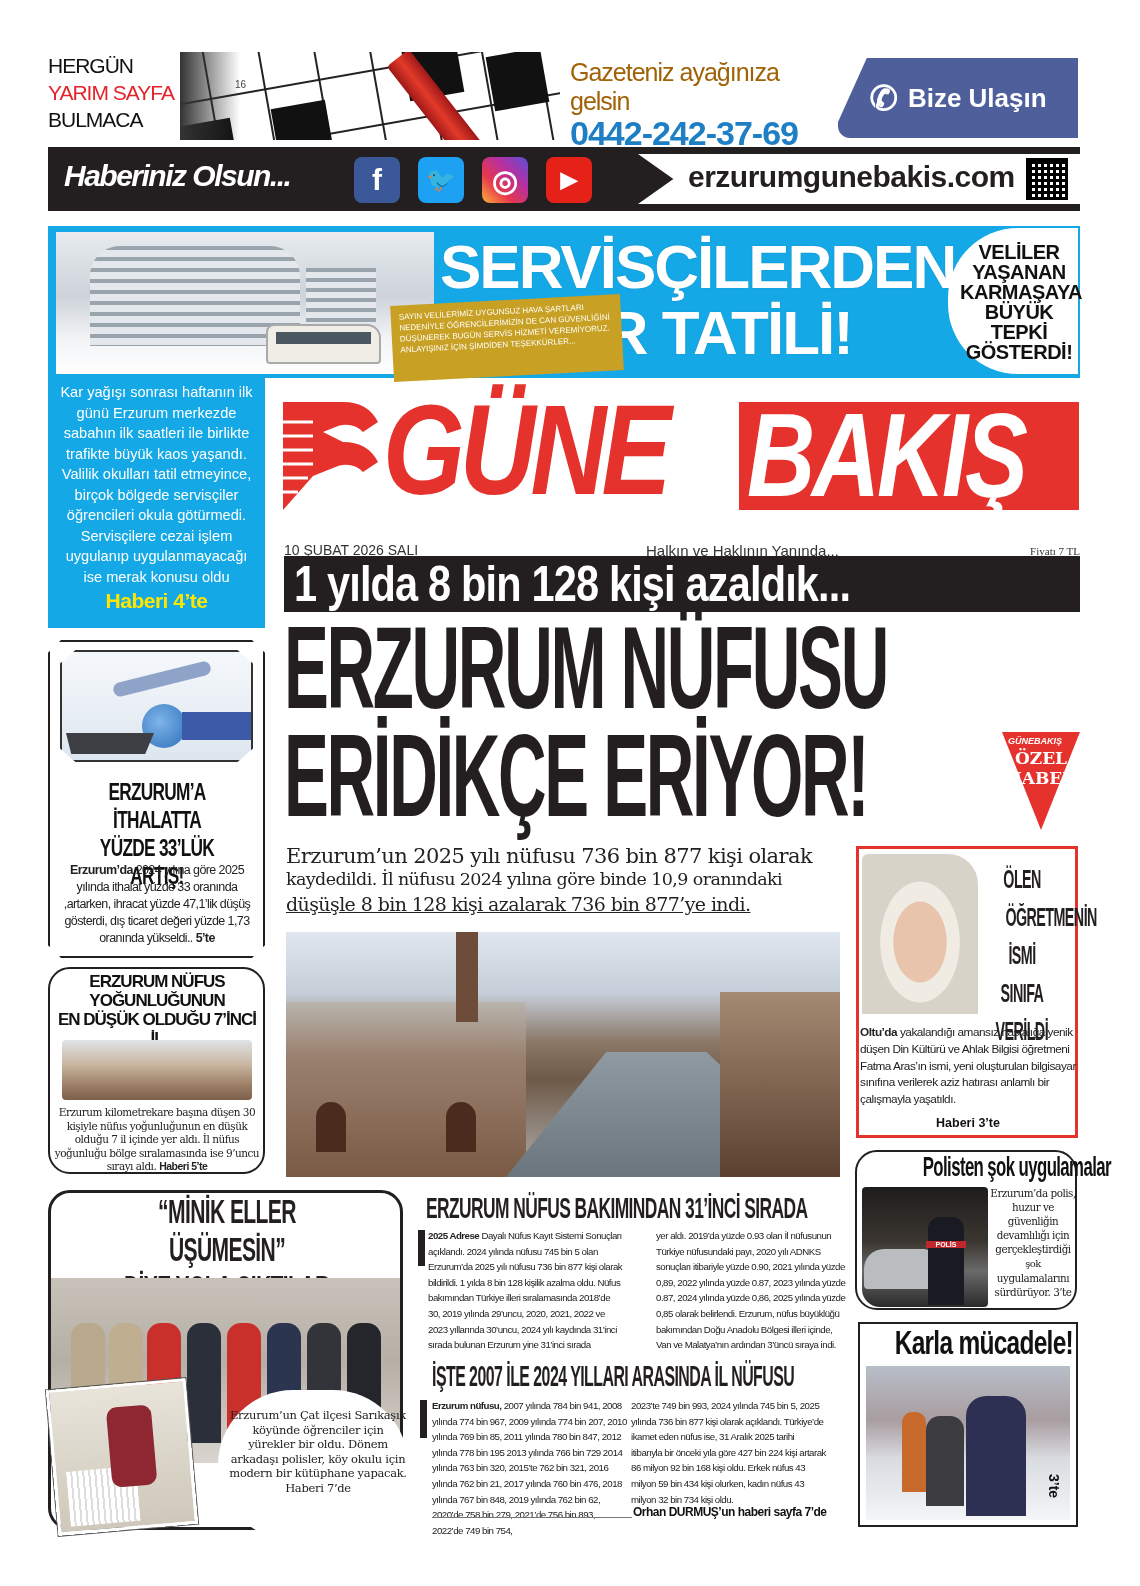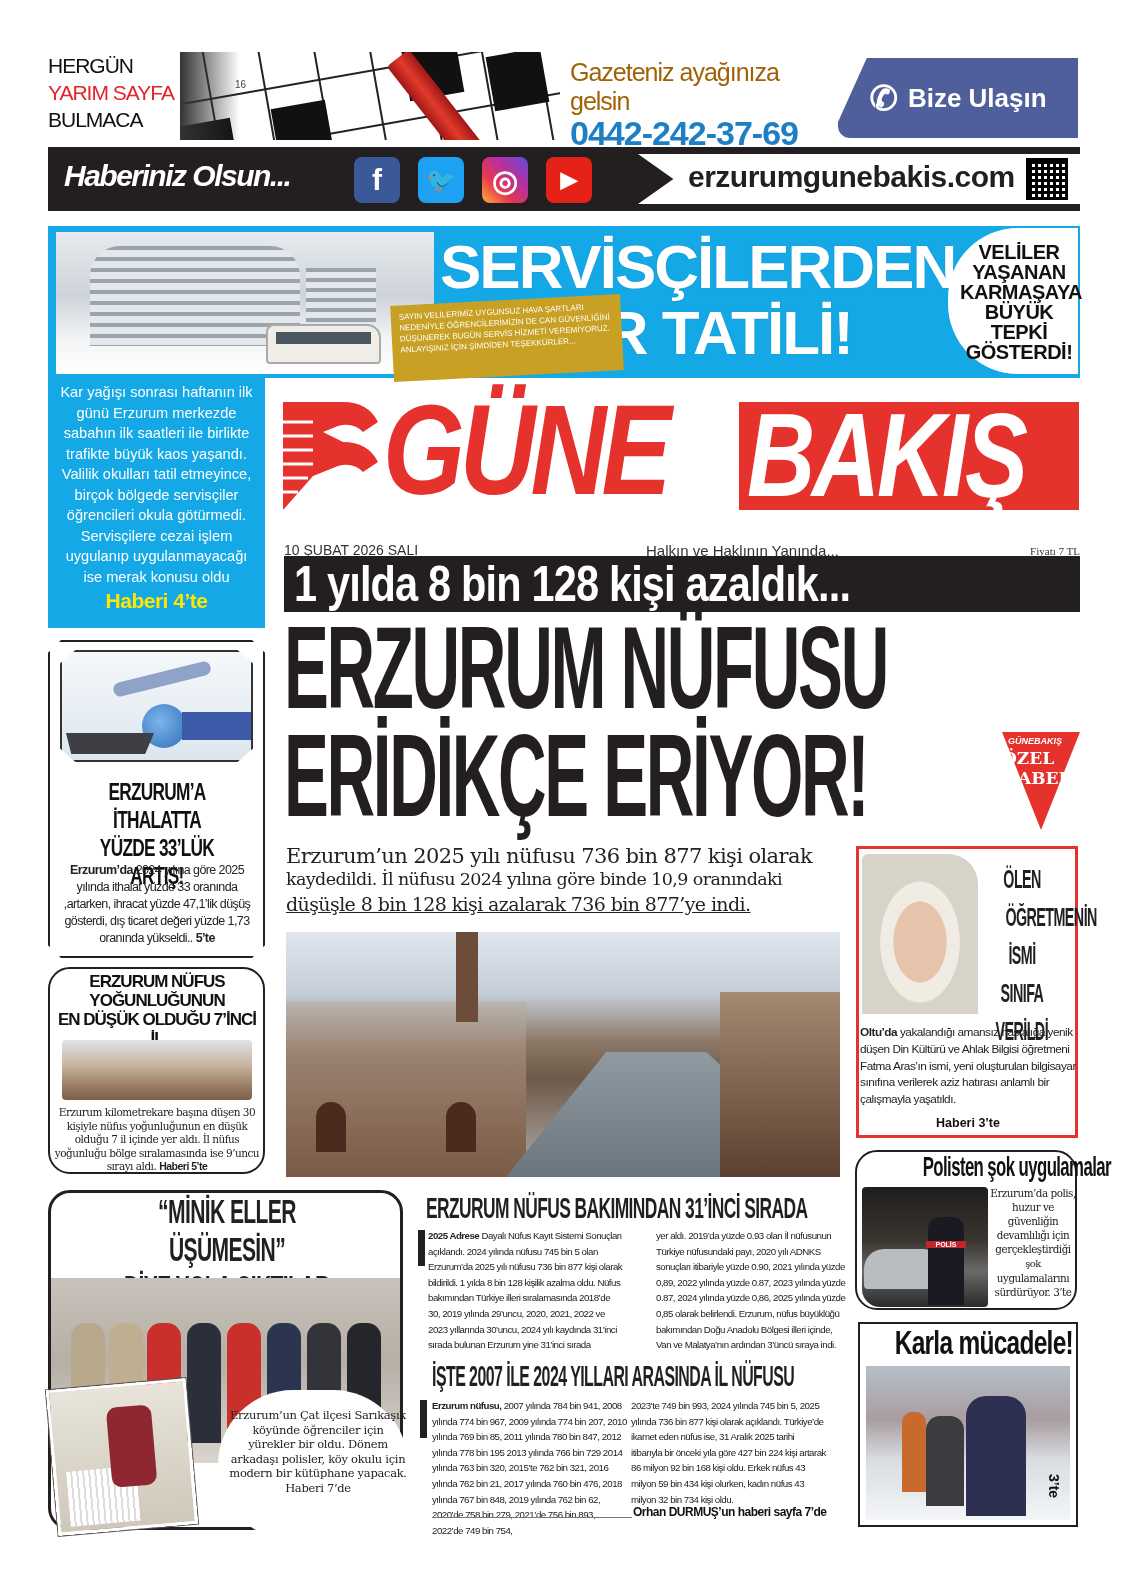--- a/index.html
+++ b/index.html
@@ -62,21 +62,21 @@
   #dateline .price { position:absolute; right: 0; top: 4px; font-family: "Liberation Serif", serif; font-size: 11px; }
 
   #kicker { left: 284px; top: 556px; width: 796px; height: 56px; background: #231f20; color:#fff; font-size: 50px; line-height: 56px; font-weight: 900; padding-left: 10px; white-space: nowrap; letter-spacing: -1px; }
   #kicker span { display:inline-block; transform: scaleX(0.83); transform-origin:left center; }
 
   #main-headline { left: 284px; top: 614px; width: 800px; color:#231f20; font-weight: 900; white-space: nowrap; }
   #main-headline .l { font-size: 116px; line-height: 108px; letter-spacing: -4px; transform: scaleX(0.58); transform-origin:left top; display:block; height: 108px; }
   #special-badge { left: 1002px; top: 732px; width: 78px; height: 98px; }
   #special-badge .tri { position:absolute; left:0; top:0; width: 78px; height: 98px; background:#e5322d; clip-path: polygon(0 0,100% 0,50% 100%); }
   #special-badge .brand { position:absolute; left: 6px; top: 4px; font-size: 9px; font-weight: 900; color:#fff; font-style: italic; }
-  #special-badge .t1, #special-badge .t2 { position:absolute; width: 78px; text-align:left; color:#fff; font-weight: 900; font-size: 17px; font-family:"DejaVu Serif", serif; }
+  #special-badge .t1, #special-badge .t2 { position:absolute; width: 78px; text-align:center; color:#fff; font-weight: 900; font-size: 17px; font-family:"DejaVu Serif", serif; }
   #special-badge .t1 { top: 16px; } #special-badge .t2 { top: 36px; }
 
   #lead { left: 286px; top: 844px; width: 560px; font-family: "DejaVu Serif", serif; color:#222; letter-spacing: -0.6px; }
   #lead .a { font-size: 21px; line-height: 24px; }
   #lead .b { font-size: 17.5px; line-height: 22px; }
   #lead .c { font-size: 19px; line-height: 28px; text-decoration: underline; }
 
   #city-photo { left: 286px; top: 932px; width: 554px; height: 245px; background: linear-gradient(180deg,#dfe6ee 0%,#c5ced8 25%,#8a7766 45%,#6e5a49 60%,#b2b0ac 100%); overflow:hidden; }
   #city-photo .mosque { position:absolute; left: 0; top: 70px; width: 240px; height: 175px; background: linear-gradient(180deg,#b8b4ae 0%,#9a8270 30%,#7a5a45 100%); }
   #city-photo .mosque:after { content:""; position:absolute; left: 30px; top: 100px; width: 30px; height: 50px; background:#4b2b1e; border-radius: 15px 15px 0 0; box-shadow: 130px 0 0 #4b2b1e; }

